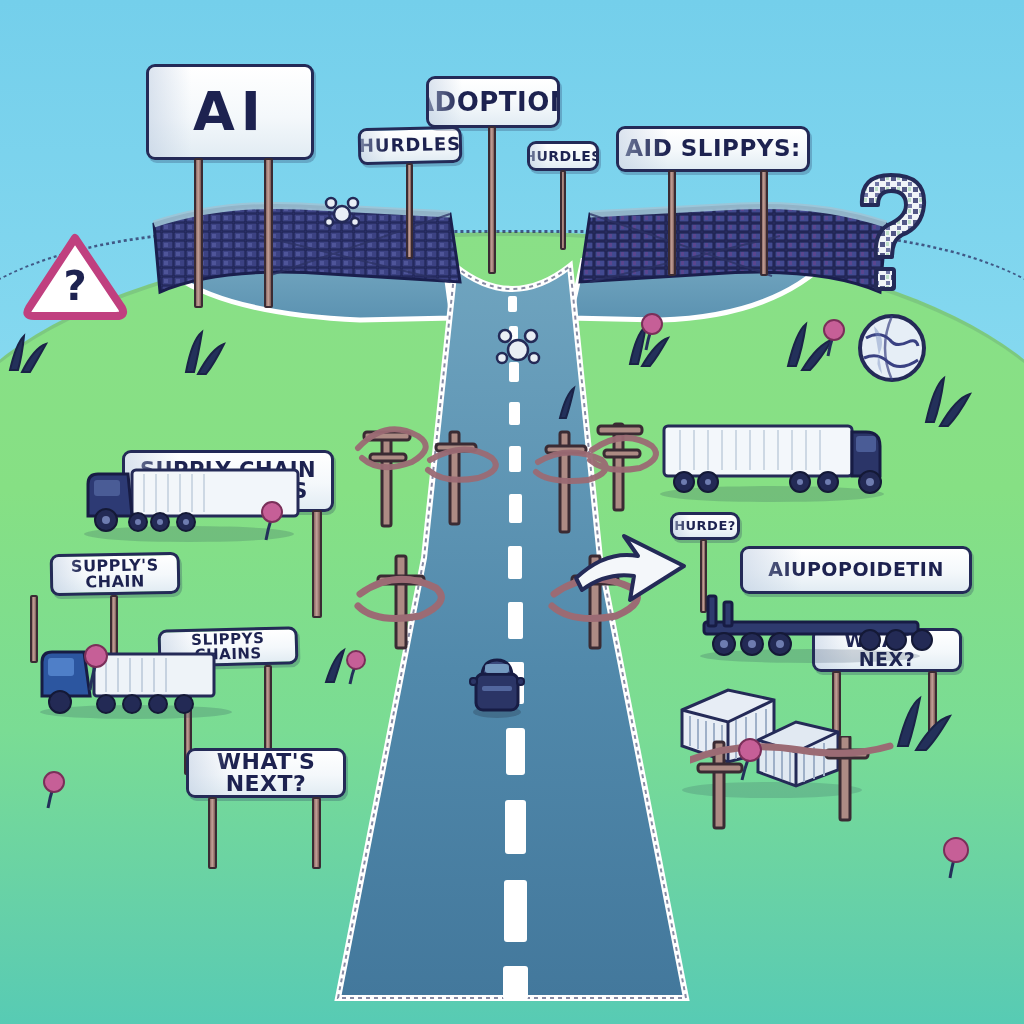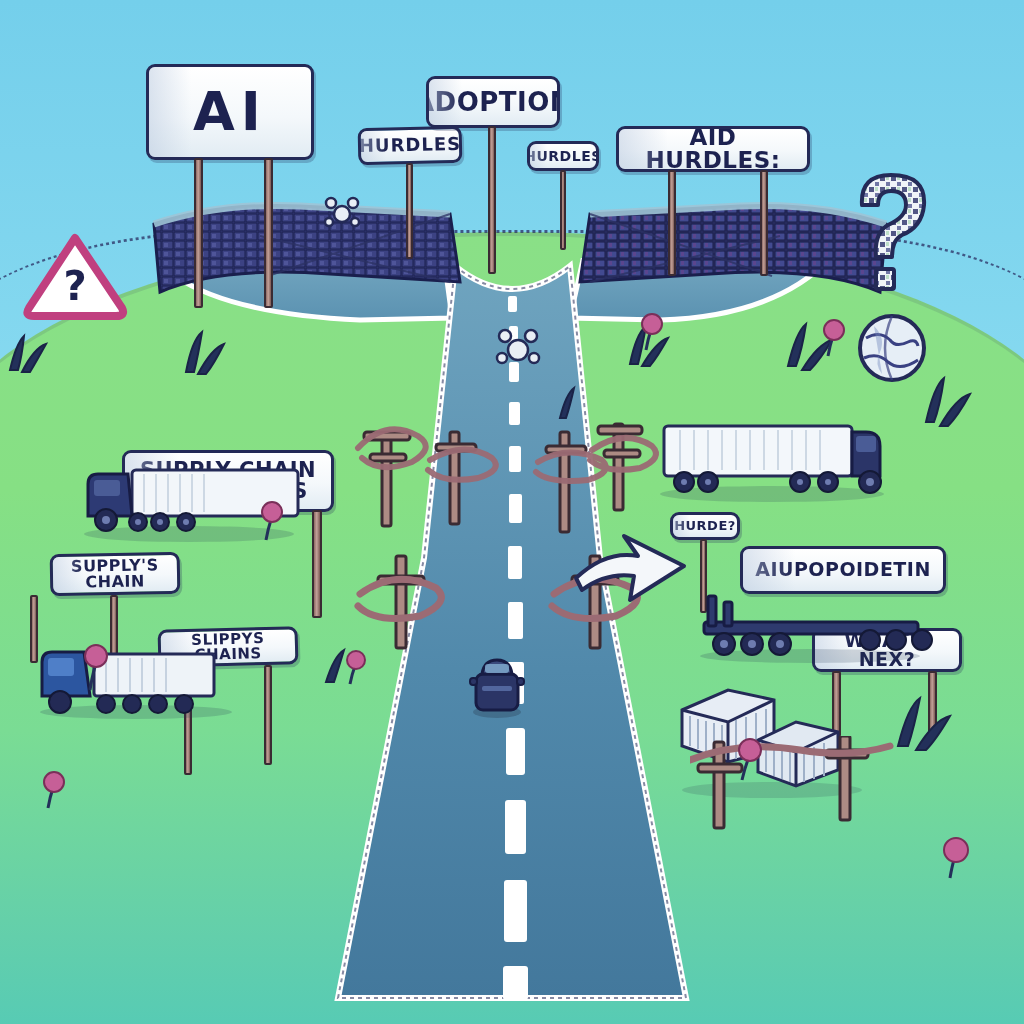--- a/index.html
+++ b/index.html
@@ -178,21 +178,21 @@
     <div class="board" style="width:134px;height:52px;font-size:26px;letter-spacing:.5px;">ADOPTION</div>
     <div class="post" style="left:62px;top:50px;width:8px;height:148px;"></div>
   </div>
 
   <div class="sign" id="sign-hurdles-2" style="left:527px;top:141px;">
     <div class="board" style="width:72px;height:30px;font-size:14px;">HURDLES</div>
     <div class="post" style="left:33px;top:29px;width:6px;height:80px;"></div>
   </div>
 
   <div class="sign" id="sign-aid-adoptore" style="left:616px;top:126px;">
-    <div class="board" style="width:194px;height:46px;font-size:23px;letter-spacing:.5px;">AID HURDLES:</div>
+    <div class="board" style="width:194px;height:46px;font-size:23px;letter-spacing:.5px;">AID SLIPPYS:</div>
     <div class="post" style="left:52px;top:44px;width:8px;height:106px;"></div>
     <div class="post" style="left:144px;top:44px;width:8px;height:106px;"></div>
   </div>
 
   <div class="post" style="position:absolute;left:686px;top:202px;width:50px;height:11px;border-radius:3px;"></div>
 
   <div id="warning-sign">
     <svg width="110" height="125" viewBox="0 0 110 125">
       <path d="M 53 6 L 100 76 Q 104 84 94 84 L 12 84 Q 2 84 7 76 Z" fill="#ffffff" stroke="#c0407f" stroke-width="8" stroke-linejoin="round"></path>
       <text x="53" y="68" text-anchor="middle" font-size="40" font-weight="700" fill="#1d2250" font-family="DejaVu Sans, sans-serif">?</text>
@@ -283,28 +283,33 @@
     <div class="post" style="left:102px;top:42px;width:8px;height:68px;"></div>
   </div>
 
 
   <div class="sign" id="sign-slippys-chains" style="left:158px;top:628px;">
     <div class="board" style="width:140px;height:38px;font-size:15px;transform:rotate(-1.5deg);">SLIPPYS CHAINS</div>
     <div class="post" style="left:26px;top:37px;width:8px;height:110px;"></div>
     <div class="post" style="left:106px;top:37px;width:8px;height:100px;"></div>
   </div>
 
+  <div class="sign" id="sign-whats-next-left" style="left:186px;top:748px;">
+    <div class="board" style="width:160px;height:50px;font-size:22px;">WHAT'S NEXT?</div>
+    <div class="post" style="left:22px;top:49px;width:9px;height:72px;"></div>
+    <div class="post" style="left:126px;top:49px;width:9px;height:72px;"></div>
+  </div>
 
   <div class="sign" id="sign-hurdet" style="left:670px;top:512px;border-radius:11px;">
     <div class="board" style="width:70px;height:28px;font-size:13px;">HURDE?</div>
     <div class="post" style="left:30px;top:27px;width:7px;height:74px;"></div>
   </div>
 
   <div class="sign" id="sign-aiupopoidetin" style="left:740px;top:546px;">
-    <div class="board" style="width:206px;height:48px;font-size:19px;">AIUPOPOIDETIN</div>
+    <div class="board" style="width:232px;height:48px;font-size:19px;">AIUPOPOIDETIN</div>
   </div>
 
   <div class="sign" id="sign-whats-nex-right" style="left:812px;top:628px;">
     <div class="board" style="width:150px;height:44px;font-size:19px;">WHAT'S NEX?</div>
     <div class="post" style="left:20px;top:43px;width:9px;height:66px;"></div>
     <div class="post" style="left:116px;top:43px;width:9px;height:66px;"></div>
   </div>
 
   <svg class="vehicle" style="left:74px;top:462px;" width="230" height="80" viewBox="0 0 230 80">
     <ellipse cx="115" cy="72" rx="105" ry="8" fill="#2a3e55" opacity=".2"></ellipse>

